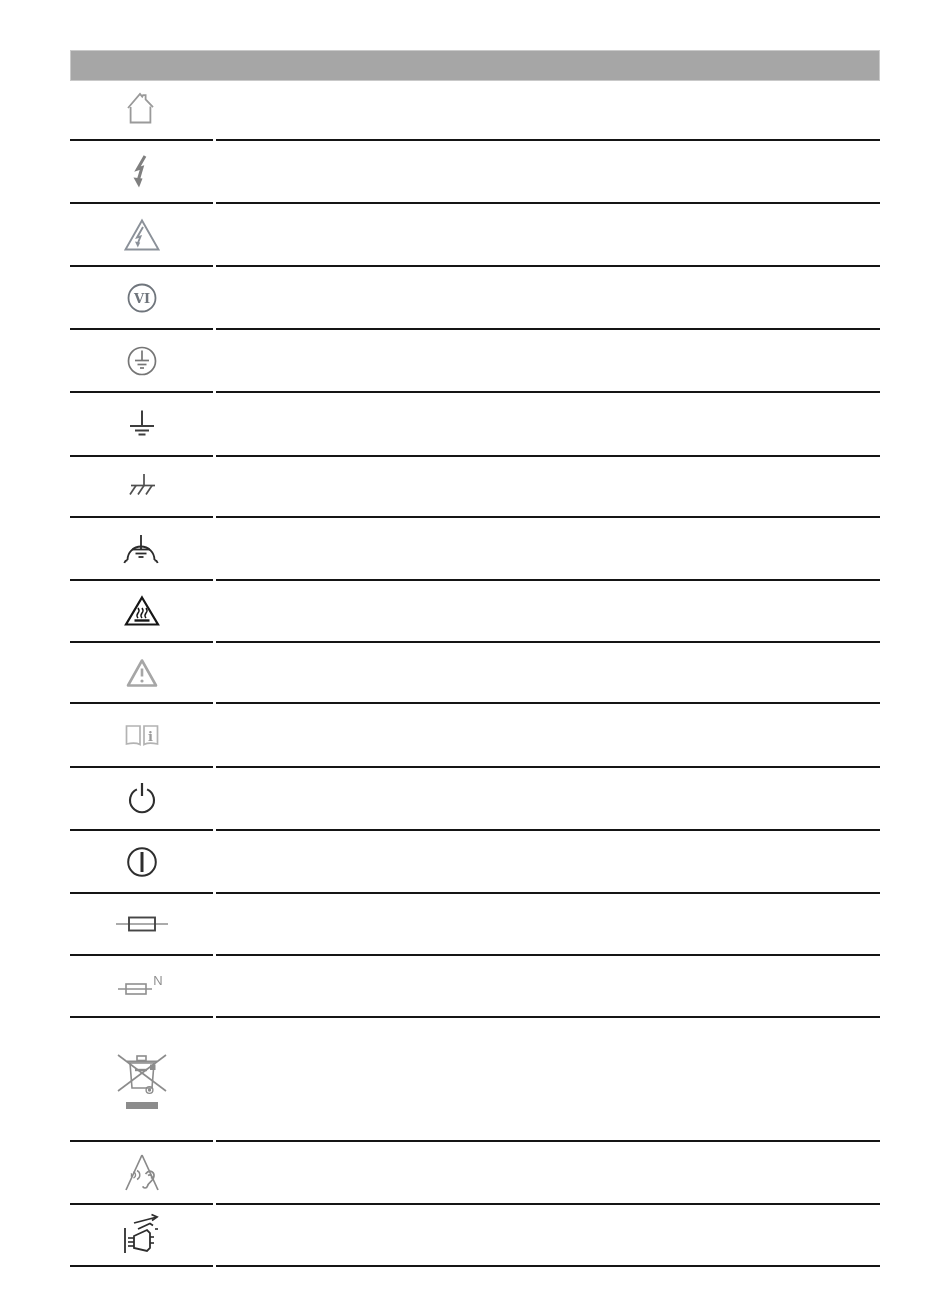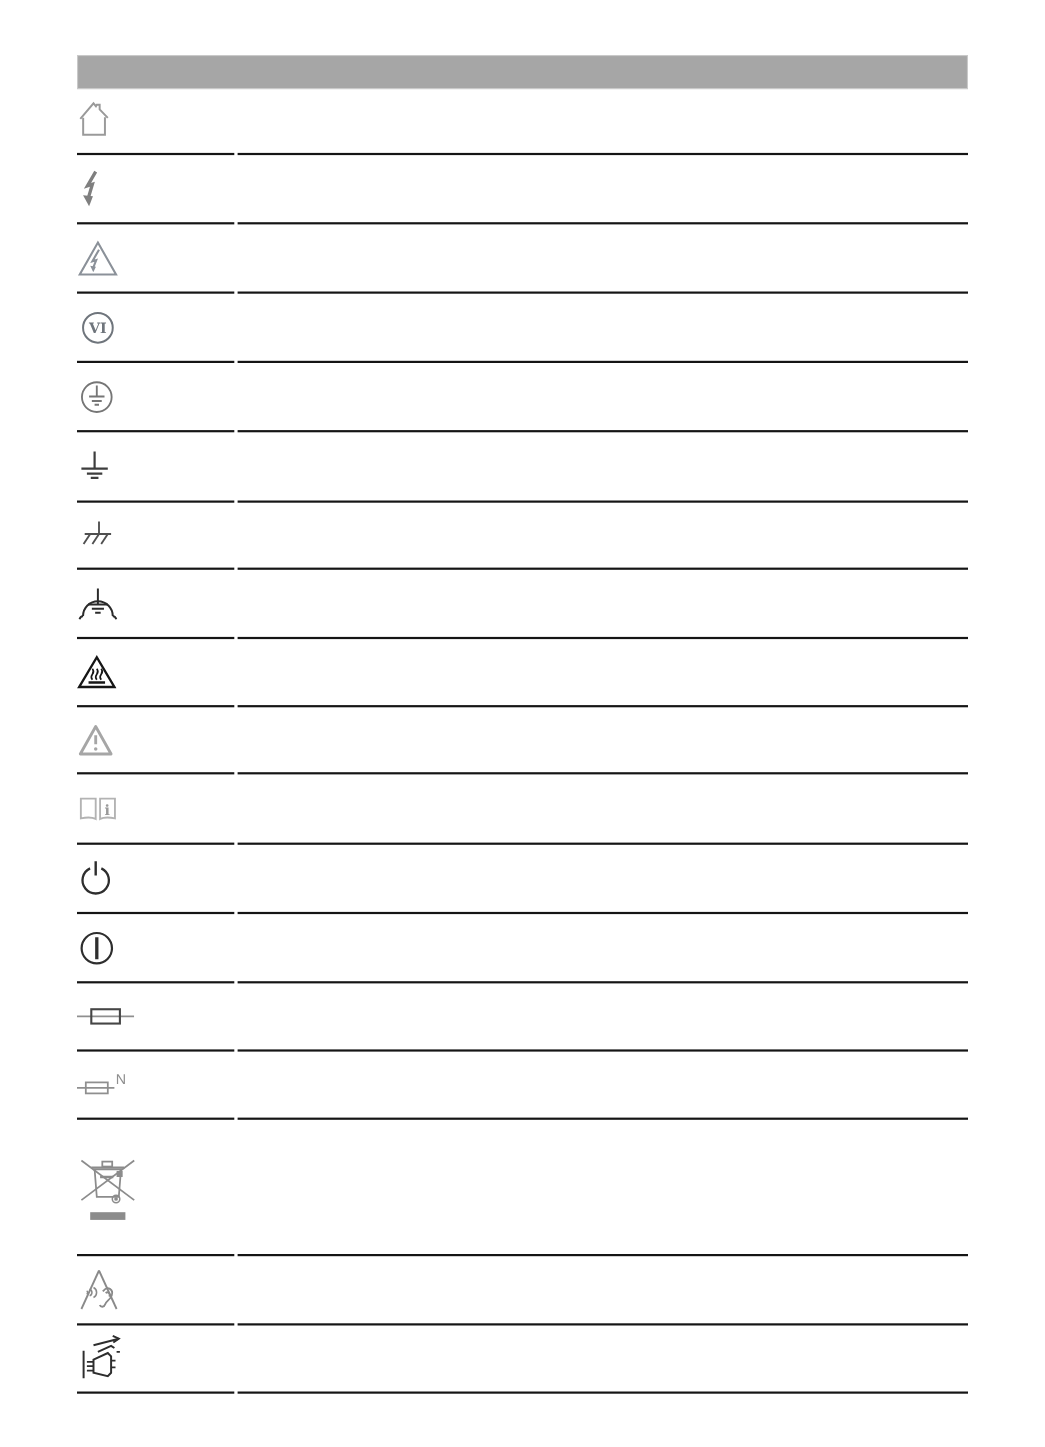--- a/index.html
+++ b/index.html
@@ -3,21 +3,21 @@
 <meta charset="utf-8">
 <style>
   html,body{margin:0;padding:0;background:#ffffff;}
   body{width:950px;height:1315px;font-family:"Liberation Sans",sans-serif;}
   .sheet{position:relative;width:950px;height:1315px;background:#ffffff;overflow:hidden;}
   .symtable{position:absolute;left:70px;top:50px;width:810px;}
   .thead{height:31px;background:#a6a6a6;border:1px solid #c9c9c9;box-sizing:border-box;
          display:flex;align-items:center;padding:0 10px;color:#ffffff;font-size:13px;}
   .row{display:grid;grid-template-columns:143px 1fr;column-gap:3px;box-sizing:border-box;}
   .cell{border-bottom:2px solid #151515;box-sizing:border-box;
-        display:flex;align-items:center;}
+        display:flex;align-items:center;justify-content:center;}
   .desc{justify-content:flex-start;padding-left:12px;color:#222222;font-size:13px;}
   svg{display:block;}
   .serif-glyph{font-family:"DejaVu Serif",serif;font-weight:600;}
 </style>
 </head>
 <body>
 
 <div class="sheet">
   <div class="symtable">
 

